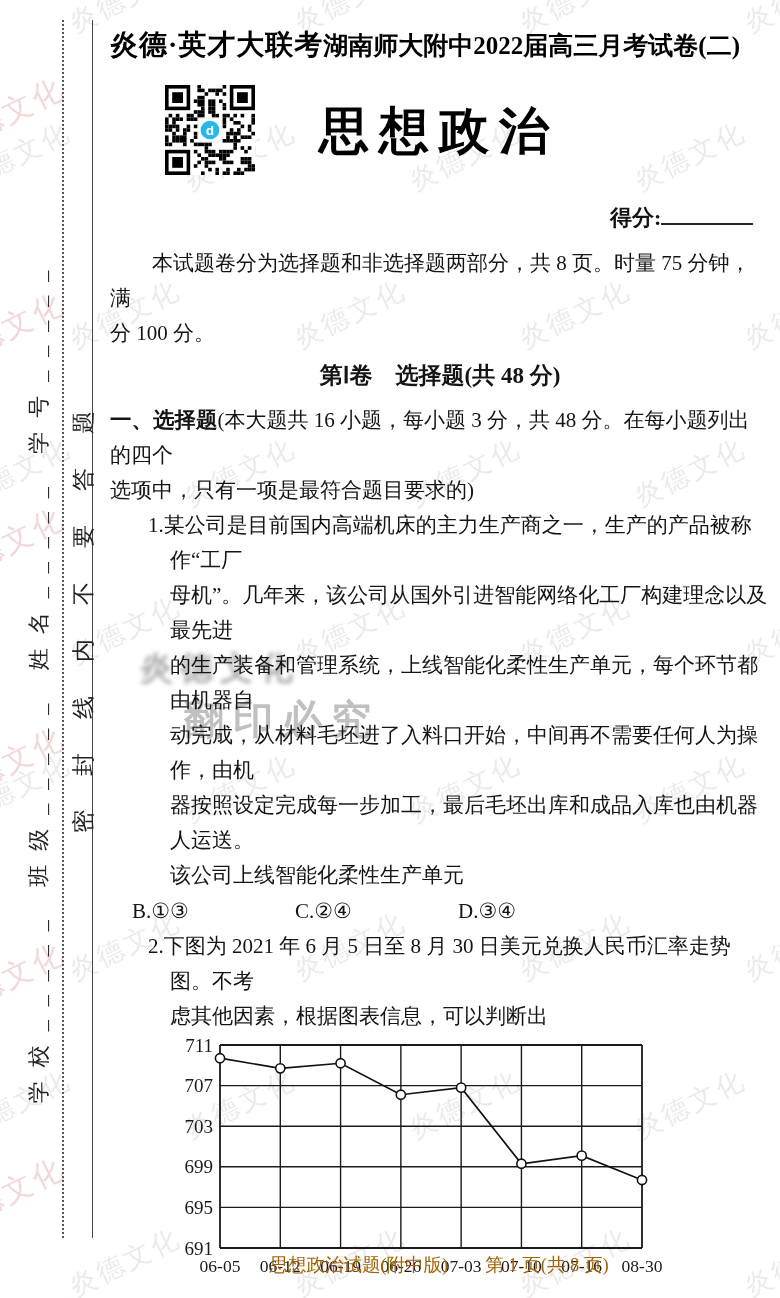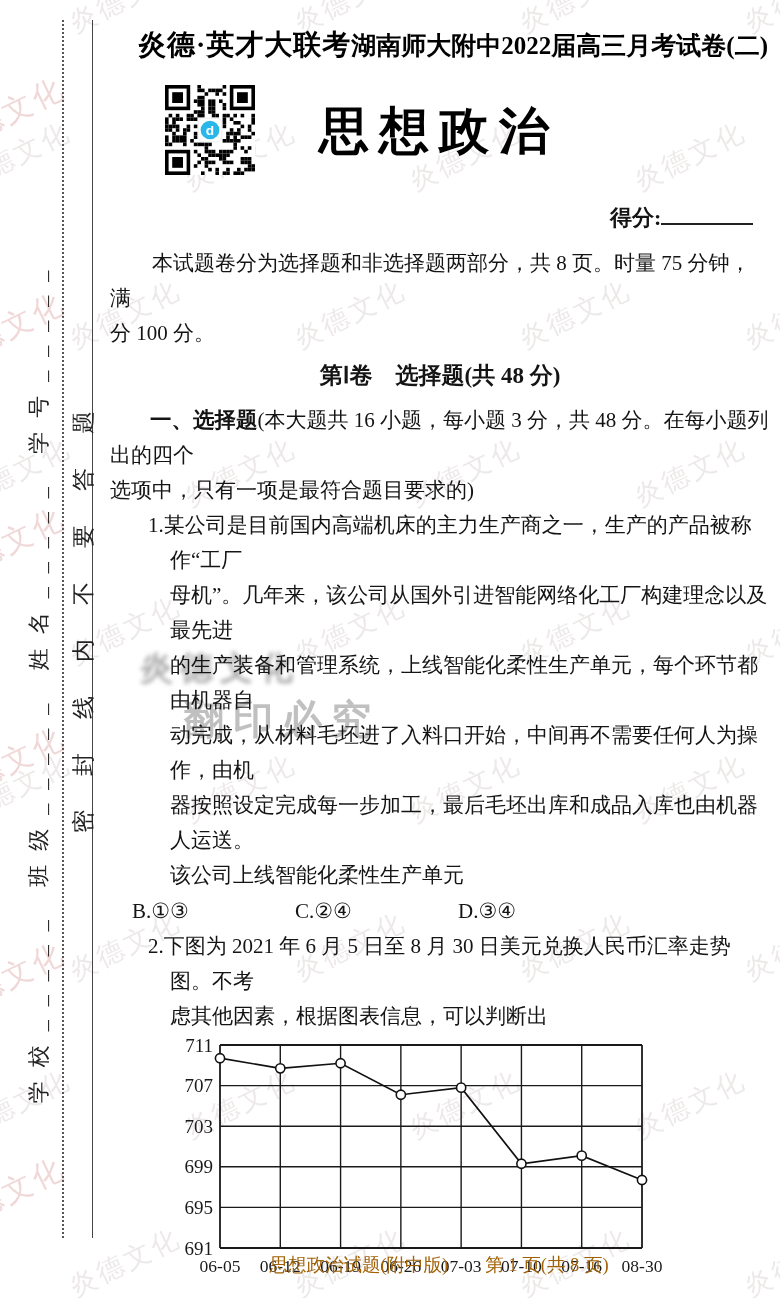--- a/index.html
+++ b/index.html
@@ -43,21 +43,21 @@
   }
   .v-seal {
     position:absolute; left:-149px; top:592px; width:460px; height:26px;
     transform:rotate(-90deg); z-index:1;
     font-size:23px; letter-spacing:34px; color:#222;
     text-align:center; white-space:nowrap;
   }
   
   #content { position:absolute; left:110px; top:0; width:658px; z-index:2; }
   .paper-title {
-    position:absolute; left:0; top:26px; width:658px; text-align:right;
+    position:absolute; left:0; top:26px; width:658px; text-align:left;
     white-space:nowrap; color:#000;
   }
   .paper-title .brand { font-weight:900; font-size:28px; letter-spacing:1px; }
   .paper-title .rest  { font-weight:600; font-size:25px; }
   .qr { position:absolute; left:55px; top:85px; width:90px; height:90px; }
   .subject-title {
     position:absolute; left:0; top:98px; width:658px; text-align:center;
     font-family:"Liberation Sans", sans-serif;
     font-weight:bold; font-size:50px; letter-spacing:10px; color:#000;
   }
@@ -70,21 +70,21 @@
   
   #flow {
     position:absolute; left:0; top:246px; width:660px;
     font-size:21px; line-height:35px;
   }
   .pre { white-space:pre-line; }
   .part-heading {
     text-align:center; font-weight:bold; font-size:23px;
     line-height:42px; margin:4px 0 6px 0;
   }
-  .section-intro b { font-size:21.5px;margin-left:40px; }
+  .section-intro b { font-size:21.5px; }
   .stem  { padding-left:22px; text-indent:-22px;margin-left:38px; }
   .items { padding-left:22px; }
   .options { display:flex; padding-left:22px; line-height:36px; }
   .options .opt { width:163px; }
   .options .opt:last-child { width:auto; }
   .chart-block { position:relative; height:250px; margin:2px 0 4px 0; }
   .chart-block svg { position:absolute; left:66px; top:0; }
   
   .footer {
     position:absolute; left:110px; top:1252px; width:658px; z-index:2;

